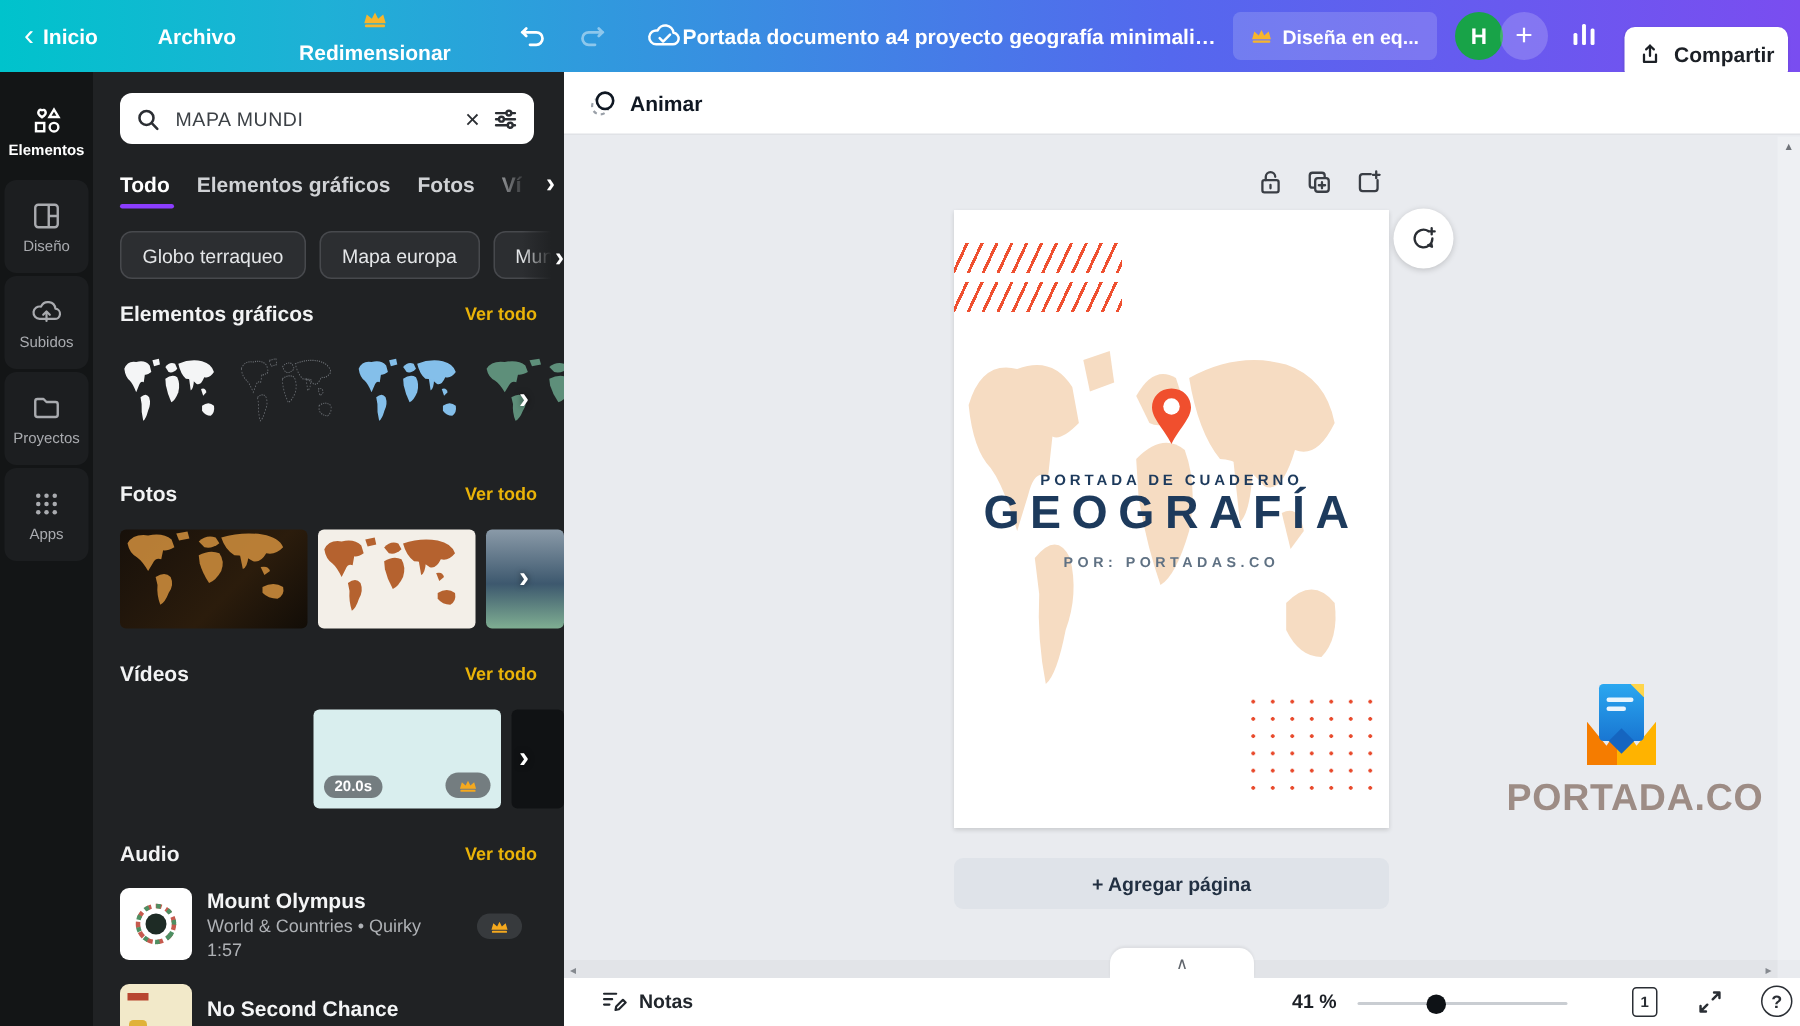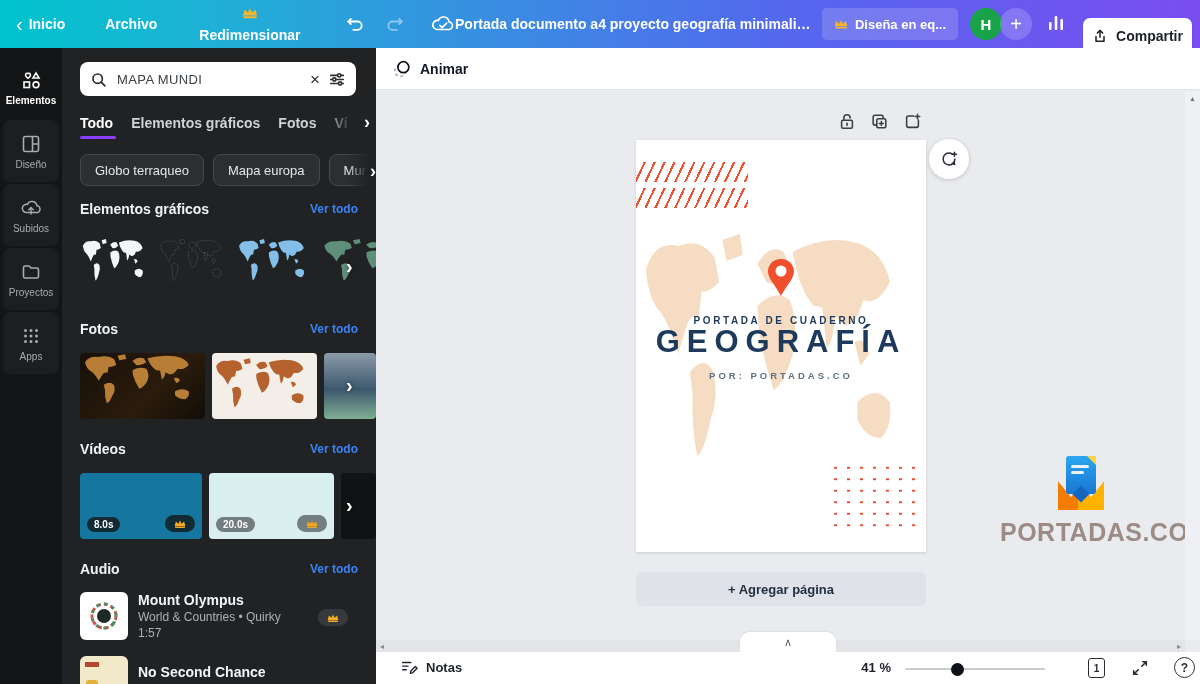--- a/index.html
+++ b/index.html
@@ -61,21 +61,21 @@
   .row-next{color:#fff;font-size:18px;font-weight:600;cursor:pointer;line-height:1;}
   .chips{left:18px;top:106px;width:296px;height:34px;display:flex;gap:9px;overflow:hidden;}
   .chip{height:32px;border-radius:8px;background:#2c2e31;border:1px solid #47494d;
     display:flex;align-items:center;padding:0 14px;font-size:13px;color:#e4e6e8;
     white-space:nowrap;cursor:pointer;box-sizing:border-box;}
   .chips-fade{left:286px;top:106px;width:28px;height:34px;
     background:linear-gradient(90deg,rgba(32,34,36,0),#202224 70%);display:flex;align-items:center;
     justify-content:flex-end;}
   .sec-head{left:18px;width:278px;height:18px;display:flex;justify-content:space-between;align-items:center;}
   .sec-title{font-size:14px;font-weight:700;color:#f2f3f4;}
-  .see-all{font-size:12px;font-weight:700;color:#3b82f6;cursor:pointer;}
+  .see-all{font-size:12px;font-weight:700;color:#eab308;cursor:pointer;}
   .thumb{position:absolute;border-radius:4px;overflow:hidden;cursor:pointer;}
   .carousel-next{position:absolute;color:#fff;font-size:20px;font-weight:600;cursor:pointer;
     text-shadow:0 0 4px rgba(0,0,0,.6);}
   .dur-badge{position:absolute;left:7px;bottom:7px;background:rgba(18,20,22,.78);color:#fff;
     font-size:10px;font-weight:700;padding:2px 7px;border-radius:9px;}
   .crown-pill{position:absolute;right:7px;bottom:7px;background:rgba(18,20,22,.78);
     width:30px;height:17px;border-radius:9px;display:flex;align-items:center;justify-content:center;}
   .audio-row{position:absolute;left:18px;width:278px;display:flex;gap:10px;cursor:pointer;}
   .audio-art{width:48px;height:48px;border-radius:6px;flex:none;}
   .audio-title{font-size:14px;font-weight:600;color:#f4f5f6;}
@@ -361,28 +361,20 @@
         <use href="#worldShape" fill="#b5622f"></use>
       </svg>
   </div>
   <div class="thumb" style="left:262px;top:305px;width:52px;height:66px;background:linear-gradient(180deg,#8a9aa8,#3d586e 55%,#7fae92)"></div>
   <span class="carousel-next" style="left:284px;top:326px">›</span>
 
   <div class="abs sec-head" style="top:392px">
     <span class="sec-title">Vídeos</span>
     <span class="see-all">Ver todo</span>
   </div>
-  <div class="thumb" style="left:18px;top:425px;width:122px;height:66px;background:#15779f">
-    <span class="dur-badge">8.0s</span>
-    <span class="crown-pill">
-      <svg width="12" height="10" viewBox="0 0 19 14">
-          <use href="#crownIcon" fill="#f5a91e"></use>
-        </svg>
-    </span>
-  </div>
   <div class="thumb" style="left:147px;top:425px;width:125px;height:66px;background:#d9eeee">
     <span class="dur-badge" style="background:rgba(90,96,100,.8)">20.0s</span>
     <span class="crown-pill" style="background:rgba(90,96,100,.8)">
       <svg width="12" height="10" viewBox="0 0 19 14">
           <use href="#crownIcon" fill="#f5a91e"></use>
         </svg>
     </span>
   </div>
   <div class="thumb" style="left:279px;top:425px;width:35px;height:66px;background:#101214"></div>
   <span class="carousel-next" style="left:284px;top:446px">›</span>
@@ -483,21 +475,21 @@
 <div class="abs wm-logo">
   <div class="wm-crownL"></div>
     <div class="wm-crownR"></div>
   <div class="wm-doc">
     <div class="wm-fold"></div>
     <div class="wm-line" style="top:9px;width:18px"></div>
     <div class="wm-line" style="top:15px;width:13px"></div>
   </div>
   <div class="wm-diamond"></div>
 </div>
-<div class="abs wm-text">PORTADAS.CO</div>
+<div class="abs wm-text">PORTADA.CO</div>
 
 <div class="abs hscroll">
   <span>◂</span>
   <span>▸</span>
 </div>
 <div class="abs collapse-tab">
   <span>∧</span>
 </div>
 
 <div class="abs statusbar">

